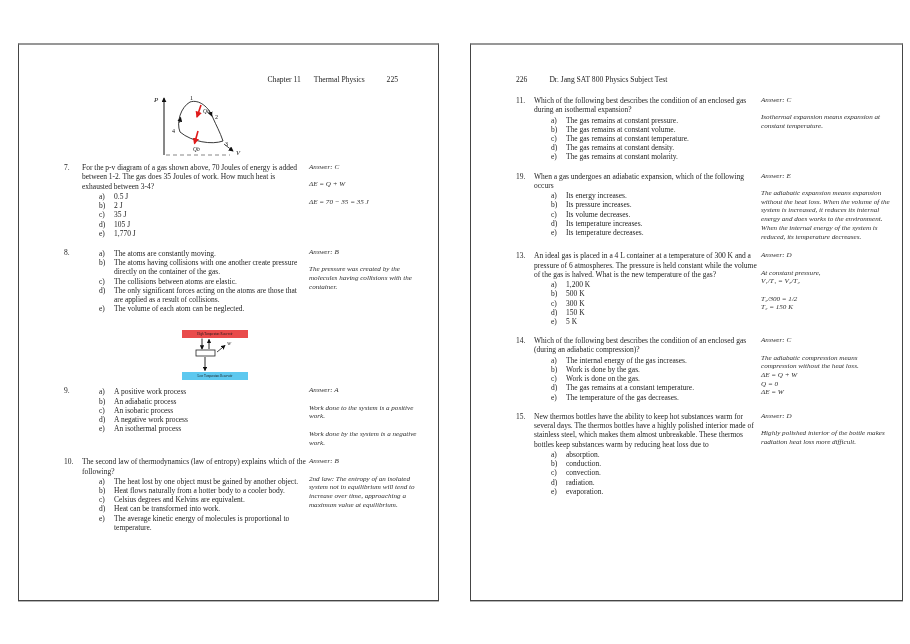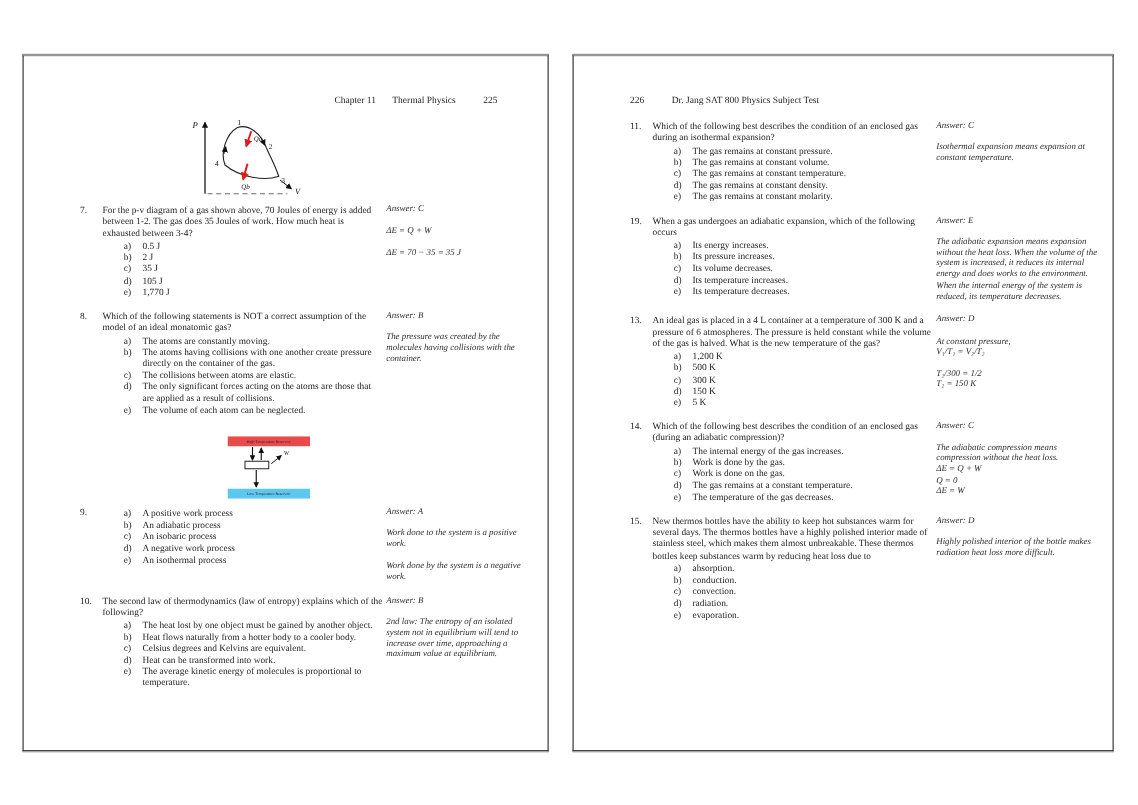--- a/index.html
+++ b/index.html
@@ -8,21 +8,21 @@
     font-family:"Liberation Serif","DejaVu Serif",serif;
     color:#1c1c1c;
   }
   .stage{position:relative;width:910px;height:644px;overflow:hidden;}
   .page{
     position:absolute;top:43px;height:558px;background:#fff;
     border:1px solid #454545;border-top:2px solid #979797;
     box-shadow:0 1px 0 #b5b5b5;box-sizing:border-box;
   }
   #left-page{left:18px;width:421px;}
-  #right-page{left:458px;width:433px;}
+  #right-page{left:470px;width:433px;}
 
   .pheader{margin-top:30px;font-size:7.6px;line-height:9px;color:#222;}
   #left-page .pheader{text-align:right;padding-right:40px;}
   #right-page .pheader{text-align:left;padding-left:45px;}
   .pheader .hsp{margin-left:13px;}
   .pheader .hsp-wide{margin-left:22px;}
 
   .fig{line-height:0;}
   #pv-fig{margin:7px 0 4px 131px;}
   #engine-fig{margin:17px 0 6px 163px;}
@@ -119,21 +119,20 @@
         <p class="ans-title">Answer: C</p>
         <p class="ans-note gap">ΔE = Q + W</p>
         <p class="ans-note gap">ΔE = 70 − 35 = 35 J</p>
       </div>
     </div>
 
     <div class="qrow">
       <div class="qmain">
         <span class="qnum">8.</span>
         <div class="qbody">
-          <div class="qtext">Which of the following statements is NOT a correct assumption of the model of an ideal monatomic gas?</div>
           <div class="opts">
             <div class="opt">
                 <span class="olabel">a)</span>
                 <span class="otext">The atoms are constantly moving.</span>
               </div>
             <div class="opt">
                 <span class="olabel">b)</span>
                 <span class="otext">The atoms having collisions with one another create pressure directly on the container of the gas.</span>
               </div>
             <div class="opt">

